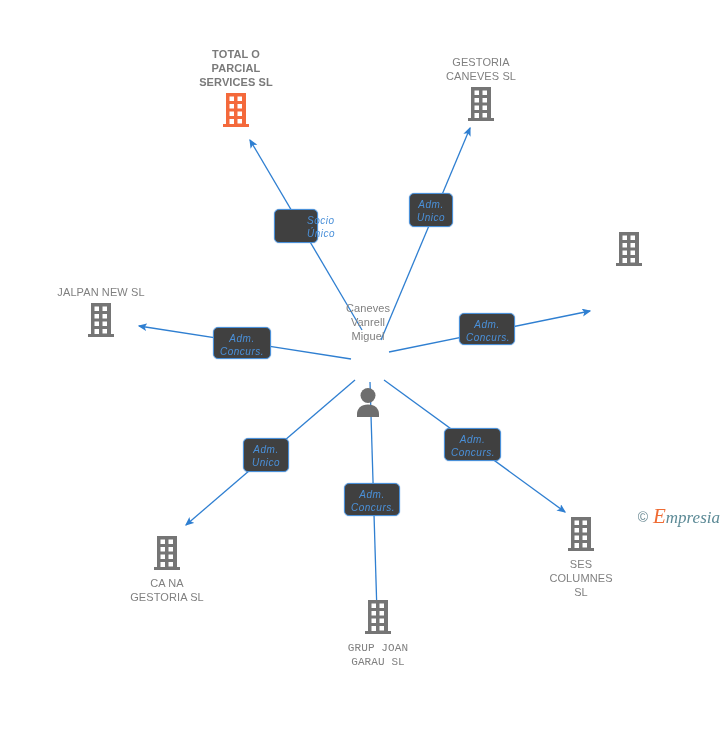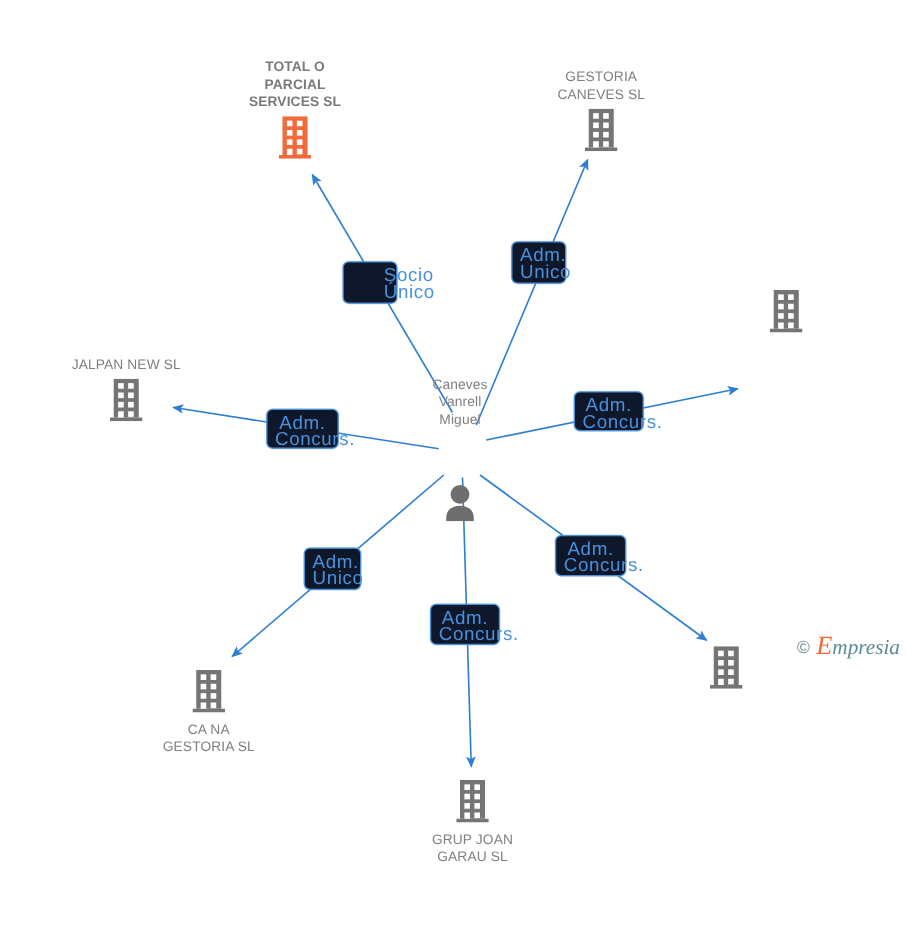--- a/index.html
+++ b/index.html
@@ -58,29 +58,30 @@
   }
   .node.label-top .node-label { margin-bottom: 4px; }
   .node.label-bottom .node-label { margin-top: 4px; }
 
   
   .edge-label {
     position: absolute;
     box-sizing: border-box;
     border: 1px solid #4a90d9;
     border-radius: 5px;
-    background: #0f172a;
+    background: #404040;
     color: #4a90d9;
-    font-size: 15px;
+    font-size: 10px;
     line-height: 13px;
     text-align: center;
     padding: 4px 6px 5px 6px;
     white-space: pre-line;
     letter-spacing: 0.5px;
     box-shadow: 0 0 0 0.5px rgba(74,144,217,0.25);
+    font-style: italic;
   }
 
   
   #watermark {
     position: absolute;
     right: 8px;
     bottom: 8px;
     display: flex;
     align-items: center;
     gap: 5px;
@@ -197,21 +198,21 @@
     <rect x="6.5" y="11" width="4.5" height="4.5" fill="#ffffff"></rect>
     <rect x="14.5" y="11" width="4.5" height="4.5" fill="#ffffff"></rect>
     <rect x="6.5" y="18.5" width="4.5" height="4.5" fill="#ffffff"></rect>
     <rect x="14.5" y="18.5" width="4.5" height="4.5" fill="#ffffff"></rect>
     <rect x="6.5" y="26" width="4.5" height="5" fill="#ffffff"></rect>
     <rect x="14.5" y="26" width="4.5" height="4.5" fill="#ffffff"></rect>
   </svg></span>
         <div class="node-label">CA NA
 GESTORIA SL</div>
       </div>
-      <div class="node label-bottom" style="left: 378px; top: 624px;">
+      <div class="node label-bottom" style="left: 378px; top: 600px; font-family: Liberation Mono, monospace;">
         <span class="node-icon"><svg width="26" height="34" viewBox="0 0 26 34" xmlns="http://www.w3.org/2000/svg">
     <rect x="3" y="0" width="20" height="31" fill="#757575"></rect>
     <rect x="0" y="31" width="26" height="3" fill="#757575"></rect>
     <rect x="6.5" y="3.5" width="4.5" height="4.5" fill="#ffffff"></rect>
     <rect x="14.5" y="3.5" width="4.5" height="4.5" fill="#ffffff"></rect>
     <rect x="6.5" y="11" width="4.5" height="4.5" fill="#ffffff"></rect>
     <rect x="14.5" y="11" width="4.5" height="4.5" fill="#ffffff"></rect>
     <rect x="6.5" y="18.5" width="4.5" height="4.5" fill="#ffffff"></rect>
     <rect x="14.5" y="18.5" width="4.5" height="4.5" fill="#ffffff"></rect>
     <rect x="6.5" y="26" width="4.5" height="5" fill="#ffffff"></rect>
@@ -226,20 +227,23 @@
     <rect x="0" y="31" width="26" height="3" fill="#757575"></rect>
     <rect x="6.5" y="3.5" width="4.5" height="4.5" fill="#ffffff"></rect>
     <rect x="14.5" y="3.5" width="4.5" height="4.5" fill="#ffffff"></rect>
     <rect x="6.5" y="11" width="4.5" height="4.5" fill="#ffffff"></rect>
     <rect x="14.5" y="11" width="4.5" height="4.5" fill="#ffffff"></rect>
     <rect x="6.5" y="18.5" width="4.5" height="4.5" fill="#ffffff"></rect>
     <rect x="14.5" y="18.5" width="4.5" height="4.5" fill="#ffffff"></rect>
     <rect x="6.5" y="26" width="4.5" height="5" fill="#ffffff"></rect>
     <rect x="14.5" y="26" width="4.5" height="4.5" fill="#ffffff"></rect>
   </svg></span>
+        <div class="node-label">SES
+COLUMNES
+SL</div>
       </div>
       <div class="node label-top" style="left: 368px; top: 301px; gap: 40px;">
         <div class="node-label center-person">Caneves
 Vanrell
 Miguel</div>
         <span class="node-icon"><svg width="28" height="30" viewBox="0 0 28 30" xmlns="http://www.w3.org/2000/svg">
     <circle cx="14" cy="8.5" r="7.5" fill="#6e6e6e"></circle>
     <path d="M14 17.5c-7 0-11 4.2-11 9.5v3h22v-3c0-5.3-4-9.5-11-9.5z" fill="#6e6e6e"></path>
   </svg></span>
       </div>

